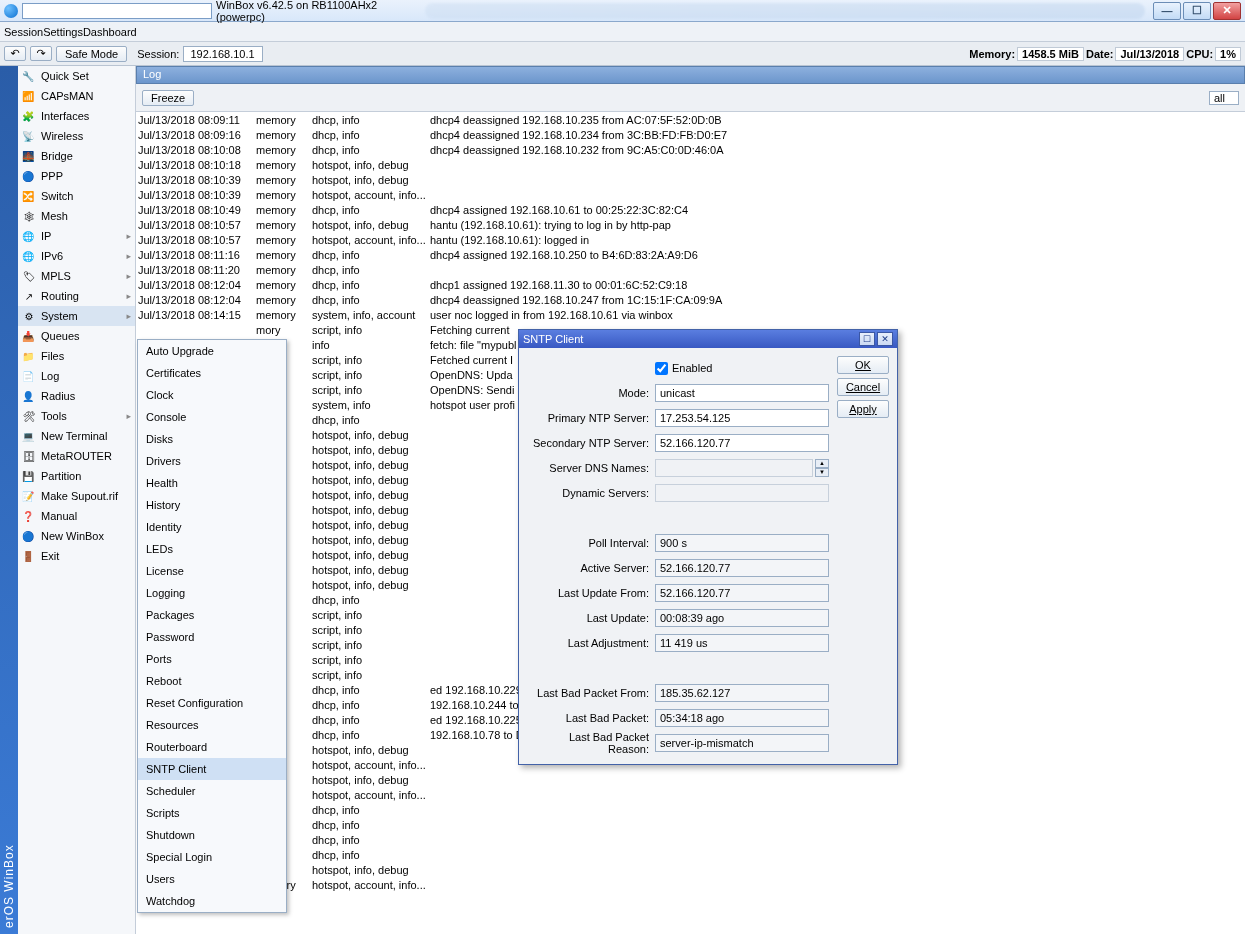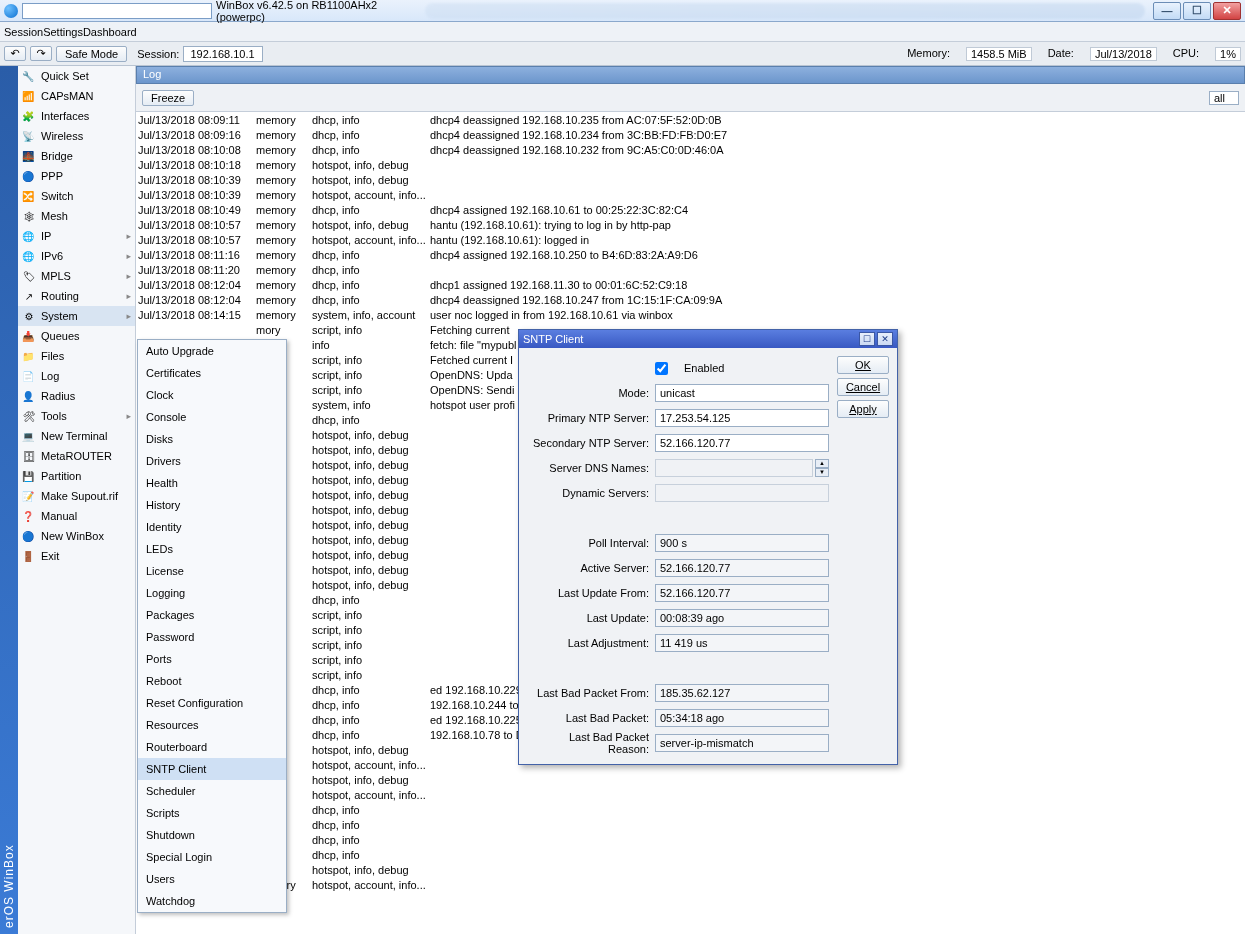--- a/index.html
+++ b/index.html
@@ -18,21 +18,21 @@
 
 .menubar { height:20px; background:#eef2f7; display:flex; align-items:center; padding:0 4px; border-bottom:1px solid #c4cdd9; }
 .menubar span { color:#000; cursor:default; }
 
 
 .toolbar { height:24px; background:#e9edf2; border-bottom:1px solid #b9c4d2; display:flex; align-items:center; padding:0 4px; gap:4px;}
 .btn { border:1px solid #9aaec5; background:linear-gradient(#fdfdfd,#e5ecf4); padding:1px 8px; border-radius:2px; cursor:pointer;}
 .btn.small { width:22px; padding:0; text-align:center;}
 .session-label { margin-left:6px; }
 .session-box { border:1px solid #9aaec5; background:#fff; padding:1px 6px; min-width:80px;}
-.status-right { margin-left:auto; display:flex; gap:16px; }
+.status-right { margin-left:auto; display:flex; gap:2px; align-items:center;font-weight:bold;}
 .stat-box { border:1px solid #c0cad6; background:#fff; padding:0 4px;}
 
 
 .main { position:absolute; top:66px; left:0; right:0; bottom:0; display:flex; }
 .vstrip { width:18px; background:linear-gradient(#3b7bd6,#2a5da8); color:#fff; writing-mode:vertical-rl; transform:rotate(180deg); display:flex; align-items:center; justify-content:flex-start; padding:6px 0; font-size:12px; letter-spacing:1px;}
 
 
 .sidebar { width:118px; background:#f5f7fa; border-right:1px solid #c4cdd9; overflow:hidden;}
 .side-item { height:20px; display:flex; align-items:center; padding:0 4px; gap:5px; cursor:default; position:relative;}
 .side-item.active { background:#d8e4f2; }
@@ -66,21 +66,21 @@
 .dlg-body { display:flex; padding:8px; gap:8px;}
 .form-col { flex:1; }
 .btn-col { width:52px; display:flex; flex-direction:column; gap:4px;}
 .btn-col .btn { width:100%; text-align:center; padding:2px 0;text-decoration:underline;}
 .frow { display:flex; align-items:center; height:24px; margin-bottom:1px;}
 .frow.gap { margin-top:26px;}
 .flabel { width:128px; text-align:right; padding-right:6px; color:#000;}
 .finput { flex:1; height:18px; border:1px solid #9aaec5; background:#fff; padding:0 4px; display:flex; align-items:center;}
 .finput.ro { background:#f3f5f8; }
 .finput.blank { background:#f0f2f5; border:1px solid #c7d0db;}
-.fcheck { display:flex; align-items:center; gap:16px;}
+.fcheck { display:flex; align-items:center; gap:4px;}
 .spinner { width:14px; height:18px; display:flex; flex-direction:column; margin-left:2px;}
 .spinner div { flex:1; border:1px solid #9aaec5; background:#e8eef6; font-size:6px; line-height:6px; text-align:center;}
 
 </style>
 </head>
 <body>
 
 <div class="titlebar">
   <span class="circle-icon"></span>
   <input class="titlebar-input" style="">

